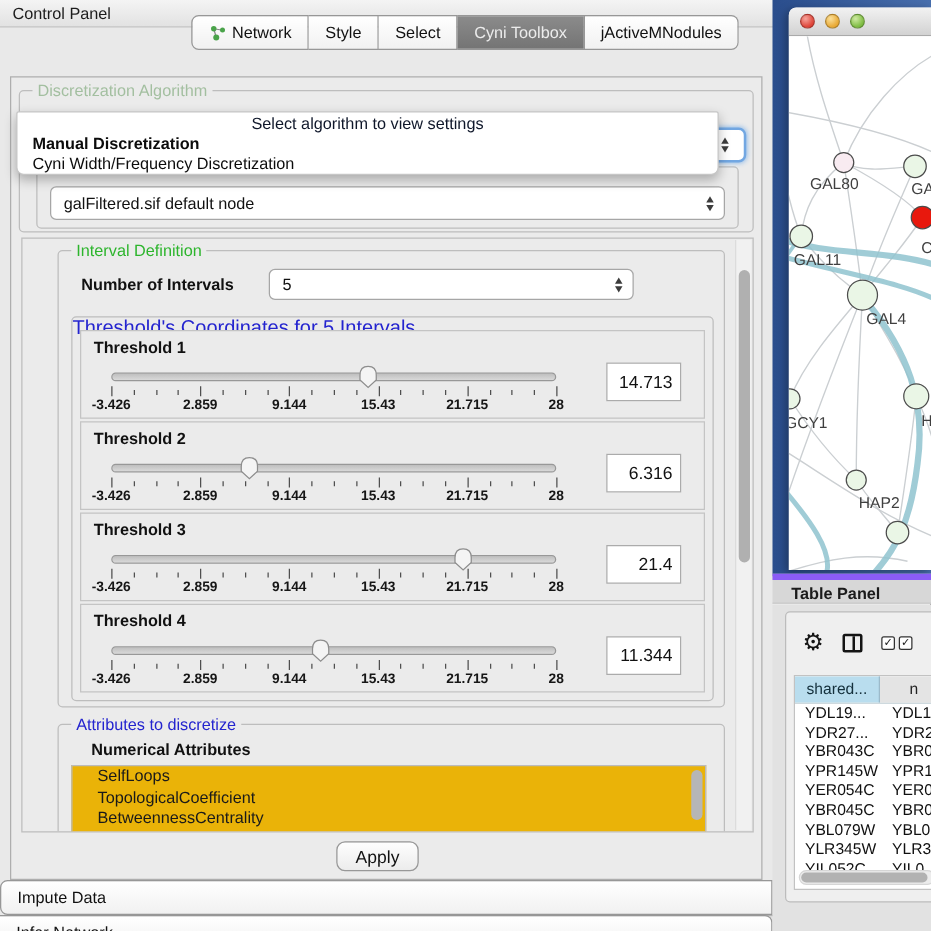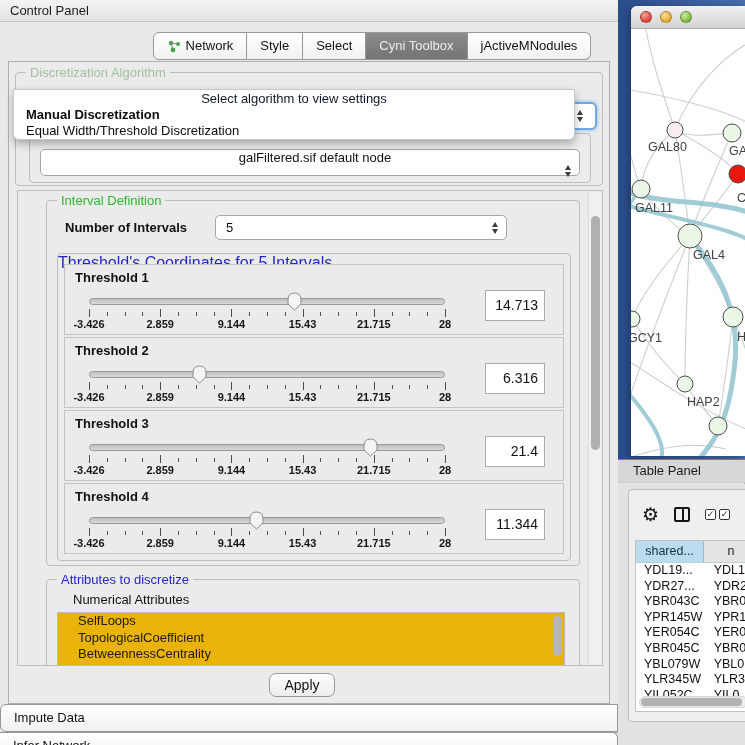--- a/index.html
+++ b/index.html
@@ -10,21 +10,21 @@
   
   #control-panel { position:absolute; left:0; top:0; width:745px; height:733px;
     background:#e9e9e9; border-right:1px solid #b4b4b4; border-bottom:1px solid #b4b4b4; }
   .titlebar { height:22px; background:linear-gradient(#f4f4f4,#e2e2e2);
     border-bottom:1px solid #c3c3c3; display:flex; align-items:center; padding:0 10px; }
   .titlebar .wtitle { flex:1; font-size:13px; color:#1c1c1c; }
   .float-ic { width:10px; height:10px; border:2px solid #2d2d2d; border-radius:1px; margin-right:16px; }
   .close-ic { font-size:13px; font-weight:900; color:#1c1c1c; line-height:10px; }
 
   .tabstrip { position:absolute; left:0; right:0; display:flex; justify-content:center; }
-  #top-tabs { top:32px; }
+  #top-tabs { top:12px; }
   #bottom-tabs { top:704px; width:618px;flex-direction:column; }
   .tab { font-size:13px; padding:5px 13px 6px; background:linear-gradient(#ffffff,#f1f1f1);
     border:1px solid #979797; border-left-width:0; color:#111; display:flex; align-items:center; gap:5px; cursor:default; }
   .tab:first-child { border-left-width:1px; border-radius:6px 0 0 6px; }
   .tab:last-child { border-radius:0 6px 6px 0; }
   .tab.selected { background:linear-gradient(#8b8b8b,#747474); color:#ececec; }
 
   .content { position:absolute; left:8px; top:61px; width:602px; height:643px;
     background:#ebebeb; border:1px solid #aeaeae; }
 
@@ -41,21 +41,21 @@
   .stepper { margin-left:auto; margin-right:8px; display:flex; flex-direction:column; gap:2px; align-items:center; }
   .arr-up { width:0; height:0; border-left:3.5px solid transparent; border-right:3.5px solid transparent; border-bottom:5px solid #3c3c3c; }
   .arr-dn { width:0; height:0; border-left:3.5px solid transparent; border-right:3.5px solid transparent; border-top:5px solid #3c3c3c; }
 
   #disc-group { left:6px; top:10px; width:588px; height:114px; }
   #alg-fragment { position:absolute; left:558px; top:40px; width:30px; height:28px;
     background:#fff; border:2px solid #72a7e2; border-radius:6px;
     box-shadow:0 0 4px #8ab8ea; z-index:3; }
   #alg-fragment .stepper { margin-right:4px; }
   #tabledata-group { left:20px; top:71px; width:562px; height:50px; }
-  #tabledata-combo { position:absolute; left:10px; top:15px; right:10px; height:27px;flex-direction:column; }
+  #tabledata-combo { position:absolute; left:10px; top:15px; right:10px; height:27px; }
 
   #alg-popup { position:absolute; left:4px; top:27px; width:562px; height:51px;
     background:#fff; border:1px solid #c6c6c6; border-radius:2px 2px 6px 6px;
     box-shadow:0 4px 9px rgba(0,0,0,.28); z-index:5; font-size:13px; overflow:hidden; }
   .popup-placeholder { text-align:center; color:#0f172a; height:17px; line-height:17px; }
   .popup-item { height:16px; line-height:16px; padding-left:12px; color:#0c0c0c; }
   .popup-item.hl { font-weight:bold; }
 
   #scrollpane { position:absolute; left:8px; top:128px; width:586px; height:476px;
     border:1px solid #bdbdbd; background:#ebebeb; overflow:hidden; }
@@ -80,21 +80,21 @@
   .tick { position:absolute; width:1px; background:#4f4f4f; }
   .tick.minor { height:4px; top:3px; }
   .tick.major { height:8px; top:0; }
   .t-labels { position:absolute; left:0; right:0; top:20px; height:12px; }
   .tlab { position:absolute; transform:translateX(-50%); font-size:11px; font-weight:bold; color:#161616; white-space:nowrap; }
   .t-value { position:absolute; right:18px; top:25px; width:60px; height:31px;
     background:#fff; border:1px solid #ababab; font-size:14px; color:#111;
     text-align:right; line-height:29px; padding-right:6px; }
 
   #attr-group { left:28px; top:388px; width:534px; height:130px; }
-  #attr-sub { position:absolute; left:2px; top:12px; font-size:13px; font-weight:normal; color:#111;padding-left:24px; }
+  #attr-sub { position:absolute; left:2px; top:12px; font-size:13px; font-weight:bold; color:#111;padding-left:24px; }
   #attr-list { position:absolute; left:10px; top:32px; right:14px; height:80px;
     background:#eab308; border:1px solid #bbb; overflow:hidden; }
   .attr-item { font-size:13px; color:#1a1a1a; padding-left:20px; line-height:16.5px; }
   #attr-list .vscroll { border-left:none; background:transparent; }
   #attr-list .thumb { top:2px; height:40px; background:#b6b6b6; }
 
   #apply-btn { position:absolute; left:260px; top:611px; width:66px; height:24px;
     background:linear-gradient(#fefefe,#ececec); border:1px solid #989898; border-radius:7px;
     font-size:14px; color:#111; text-align:center; line-height:22px; }
 
@@ -106,22 +106,22 @@
   #net-titlebar { height:23px; background:linear-gradient(#f2f2f2,#d2d2d2);
     border-bottom:1px solid #aaa; border-radius:6px 0 0 0;
     display:flex; align-items:center; gap:8px; padding-left:9px; }
   .light { width:12px; height:12px; border-radius:50%; border:1px solid rgba(0,0,0,.25); }
   .light.red { background:radial-gradient(circle at 35% 30%, #f6a49c, #de4337 70%); }
   .light.yellow { background:radial-gradient(circle at 35% 30%, #fbe09a, #e8a833 70%); }
   .light.green { background:radial-gradient(circle at 35% 30%, #cfeaa2, #7cbb40 70%); }
   #net-canvas { position:absolute; left:0; top:23px; width:114px; height:427px; overflow:hidden; }
 
   #table-panel-bar { position:absolute; left:618px; top:459px; width:127px; height:24px;
-    background:#d7d7d7; border-top:1px solid #8b5cf6; border-bottom:1px solid #c9c9c9;
-    font-size:13px; color:#1b1b1b; line-height:22px; padding-left:15px; }
+    background:#d7d7d7; border-top:5px solid #8b5cf6; border-bottom:1px solid #c9c9c9;
+    font-size:13px; color:#1b1b1b; line-height:22px; padding-left:15px;font-weight:bold; }
   #gray-bottom { position:absolute; left:618px; top:484px; width:127px; height:261px; background:#e2e2e2; }
   #table-window { position:absolute; left:628px; top:489px; width:130px; height:233px;
     background:#efefef; border:1px solid #bcbcbc; border-radius:4px; }
   #tp-toolbar { height:48px; display:flex; align-items:center; gap:15px; padding-left:13px; }
   .gear-glyph { font-size:19px; color:#141414; line-height:1; }
   .cols-ic { width:16px; height:15px; border:2px solid #141414; border-radius:2px; position:relative; }
   .cols-ic::after { content:""; position:absolute; left:50%; top:0; bottom:0; width:2px; background:#141414; }
   .chk { width:11px; height:11px; border:1.5px solid #333; border-radius:2px;
     font-size:9px; line-height:9px; text-align:center; color:#222; background:#fff; }
   .chk-pair { display:flex; gap:3px; }
@@ -200,21 +200,21 @@
               <span class="arr-up"></span>
               <span class="arr-dn"></span>
             </span>
         </div>
       </div>
 
       <div id="alg-popup">
         <div class="popup-placeholder">Select algorithm to view settings</div>
         <div id="popup-items">
             <div class="popup-item hl">Manual Discretization</div>
-            <div class="popup-item">Equal Width/Threshold Discretization</div>
+            <div class="popup-item">Cyni Width/Frequency Discretization</div>
           </div>
       </div>
 
       <div id="scrollpane">
         <div class="vscroll">
           <div class="thumb" style="top:24px; height:234px;"></div>
         </div>
 
         <div id="interval-group" class="group">
           <span class="glabel green">Interval Definition</span>

